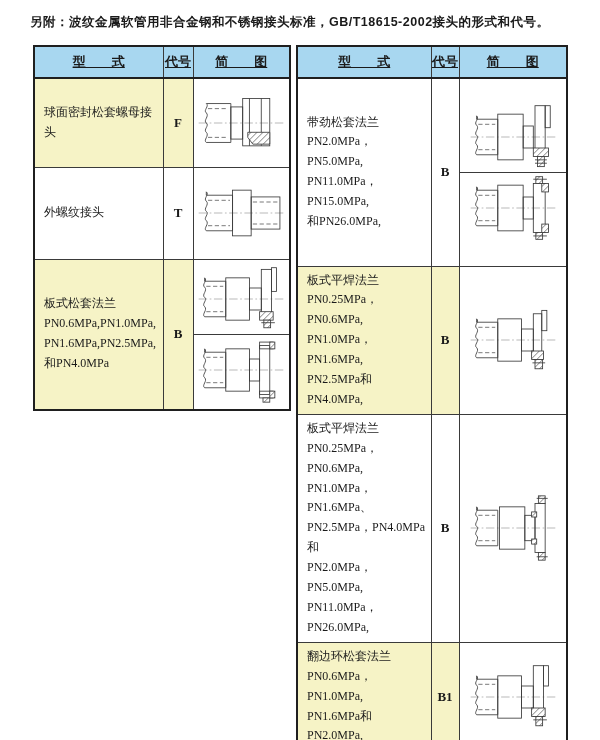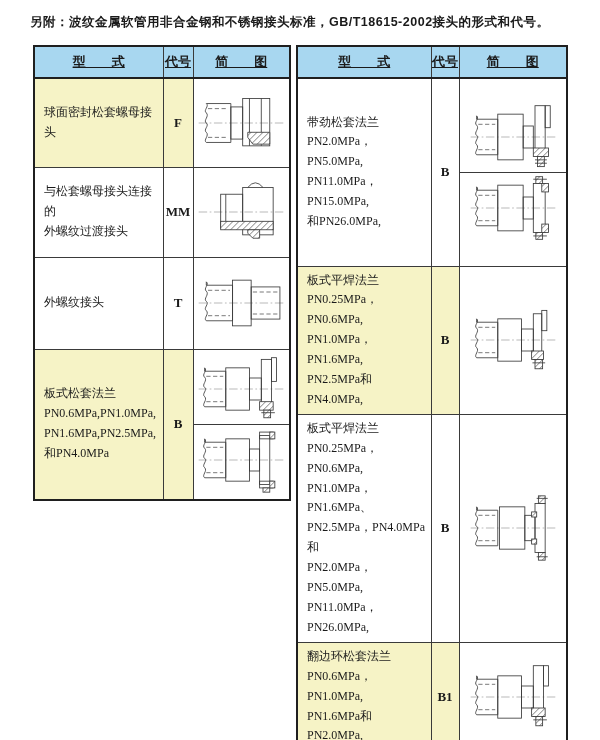--- a/index.html
+++ b/index.html
@@ -77,42 +77,20 @@
                       <rect x="54" y="10" width="32" height="56" fill="none"></rect>
                       <line x1="62" y1="10" x2="62" y2="66"></line>
                       <line x1="76" y1="10" x2="76" y2="66"></line>
                       <polygon points="60,50 86,50 86,64 66,64 60,56" fill="url(#hatch)"></polygon>
                     </g>
                   </svg>
                 </div>
               </div>
             </td>
       </tr>
-      <tr style="height:90px">
-        <td class="type">与松套螺母接头连接的
-外螺纹过渡接头</td>
-        <td class="code">MM</td>
-        <td class="diag">
-              <div class="diag-stack">
-                <div class="diagram">
-                  <svg viewBox="0 0 104 78" class="fit-svg">
-                    <g fill="none" stroke="#3a3a3a" stroke-width="1">
-                      <line x1="2" y1="39" x2="102" y2="39" stroke="#888" stroke-width="0.7" stroke-dasharray="10 3 2 3"></line>
-                      <rect x="28" y="18" width="26" height="40" fill="none"></rect>
-                      <line x1="34" y1="18" x2="34" y2="58"></line>
-                      <rect x="54" y="10" width="36" height="56" fill="none"></rect>
-                      <path d="M60 10 q 9 -11 18 0"></path>
-                      <rect x="28" y="50" width="62" height="10" fill="url(#hatch)"></rect>
-                      <polygon points="60,60 74,60 74,70 66,70 60,64" fill="url(#hatch)"></polygon>
-                    </g>
-                  </svg>
-                </div>
-              </div>
-            </td>
-      </tr>
       <tr style="height:92px">
         <td class="type">外螺纹接头</td>
         <td class="code">T</td>
         <td class="diag">
               <div class="diag-stack">
                 <div class="diagram">
                   <svg viewBox="0 0 104 78" class="fit-svg">
                     <g fill="none" stroke="#3a3a3a" stroke-width="1">
                       <line x1="2" y1="39" x2="102" y2="39" stroke="#888" stroke-width="0.7" stroke-dasharray="10 3 2 3"></line>
                       <path d="M 11 18 h 31 v 42 h -31 c -4 -3, 4 -8, 0 -12 c -4 -3, 4 -8, 0 -11 c -4 -3, 4 -8, 0 -12 c -4 -3, 4 -8, 0 -11 z"></path>

